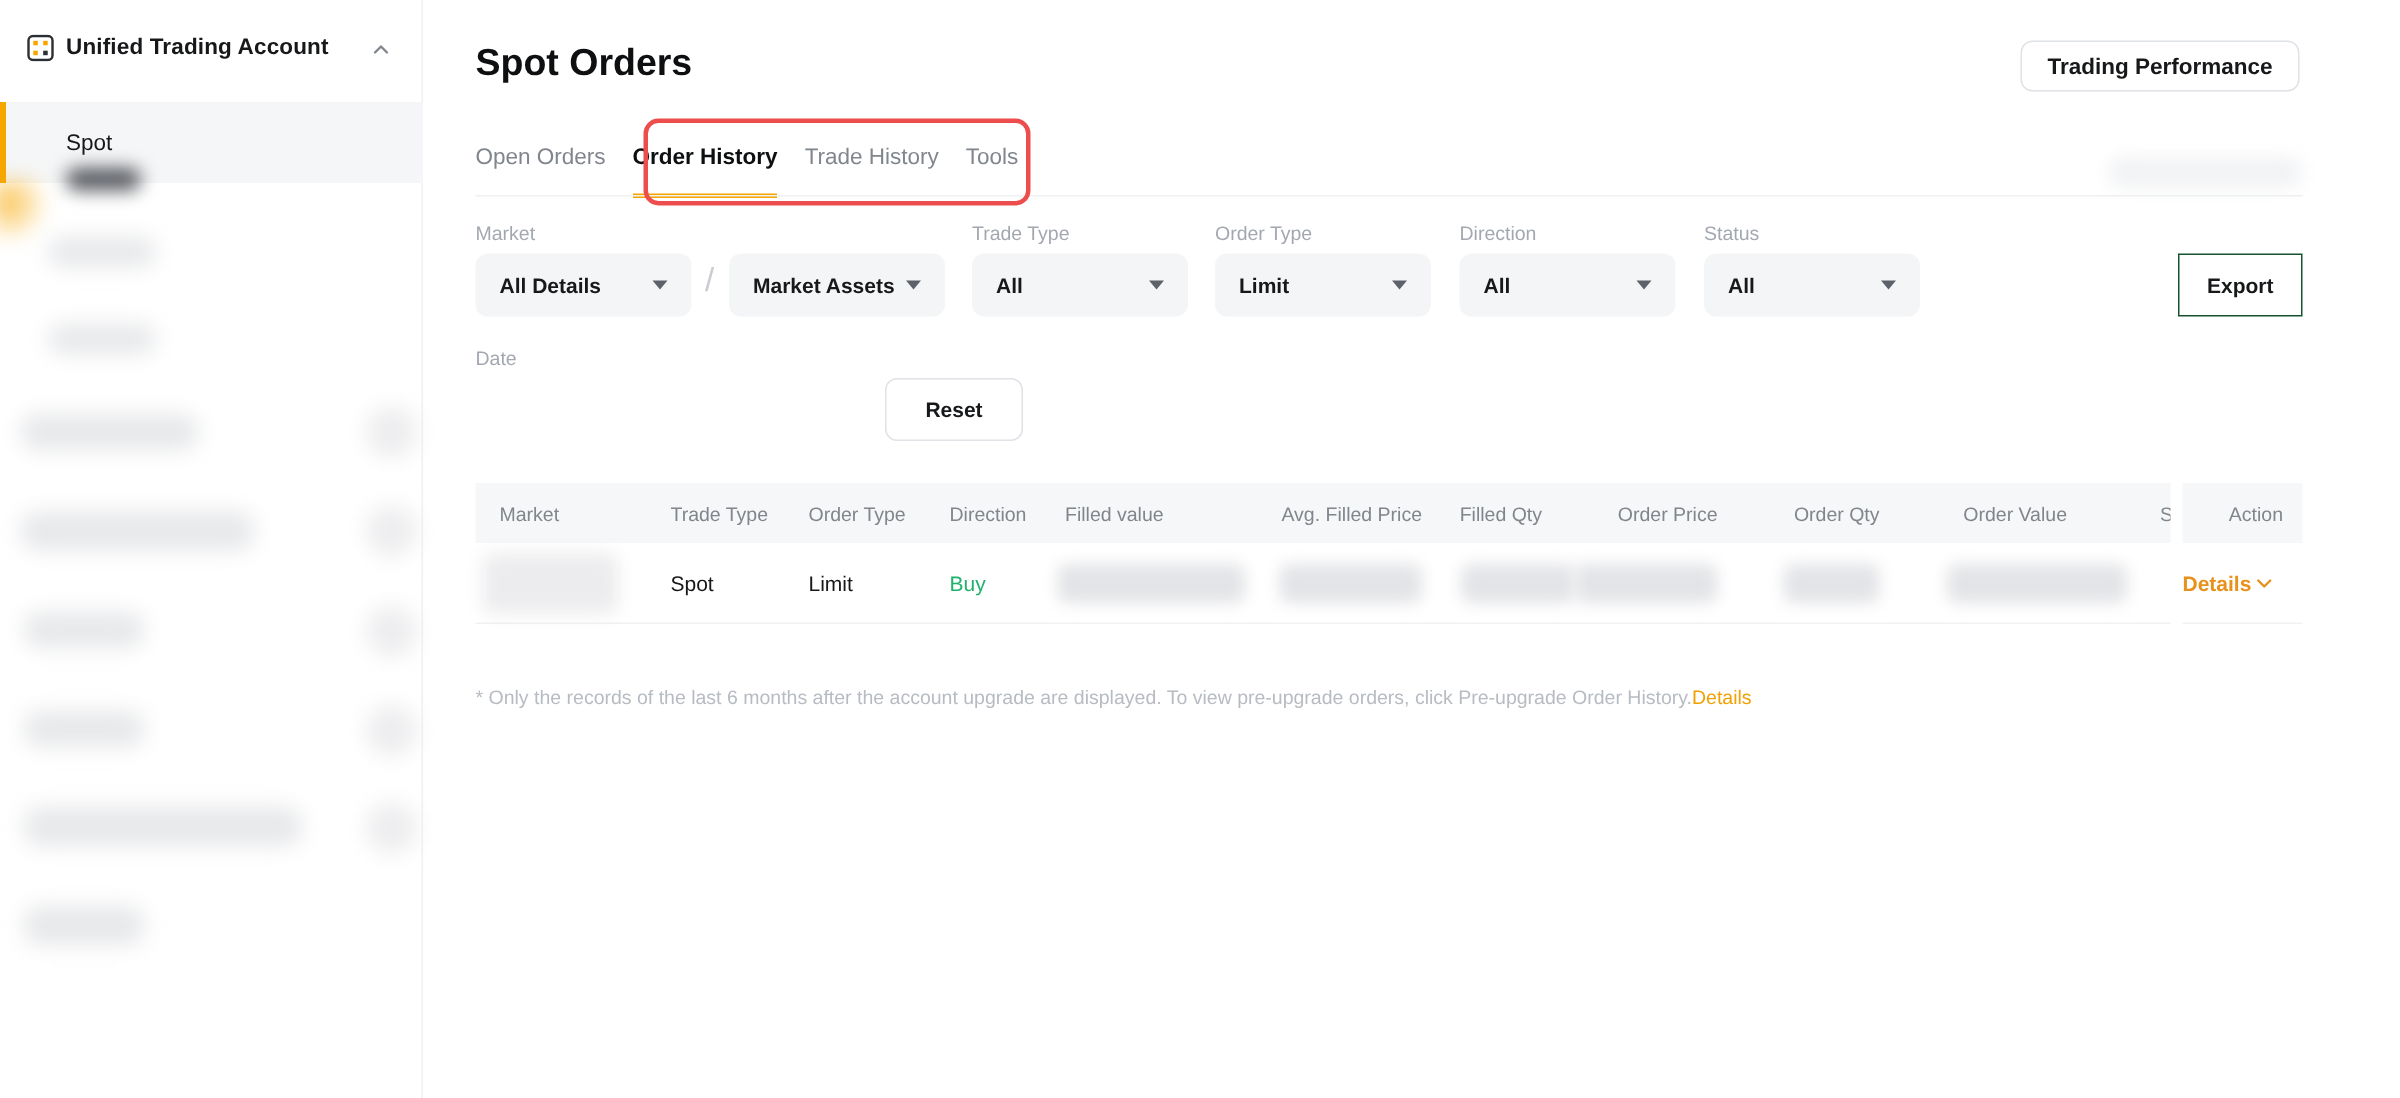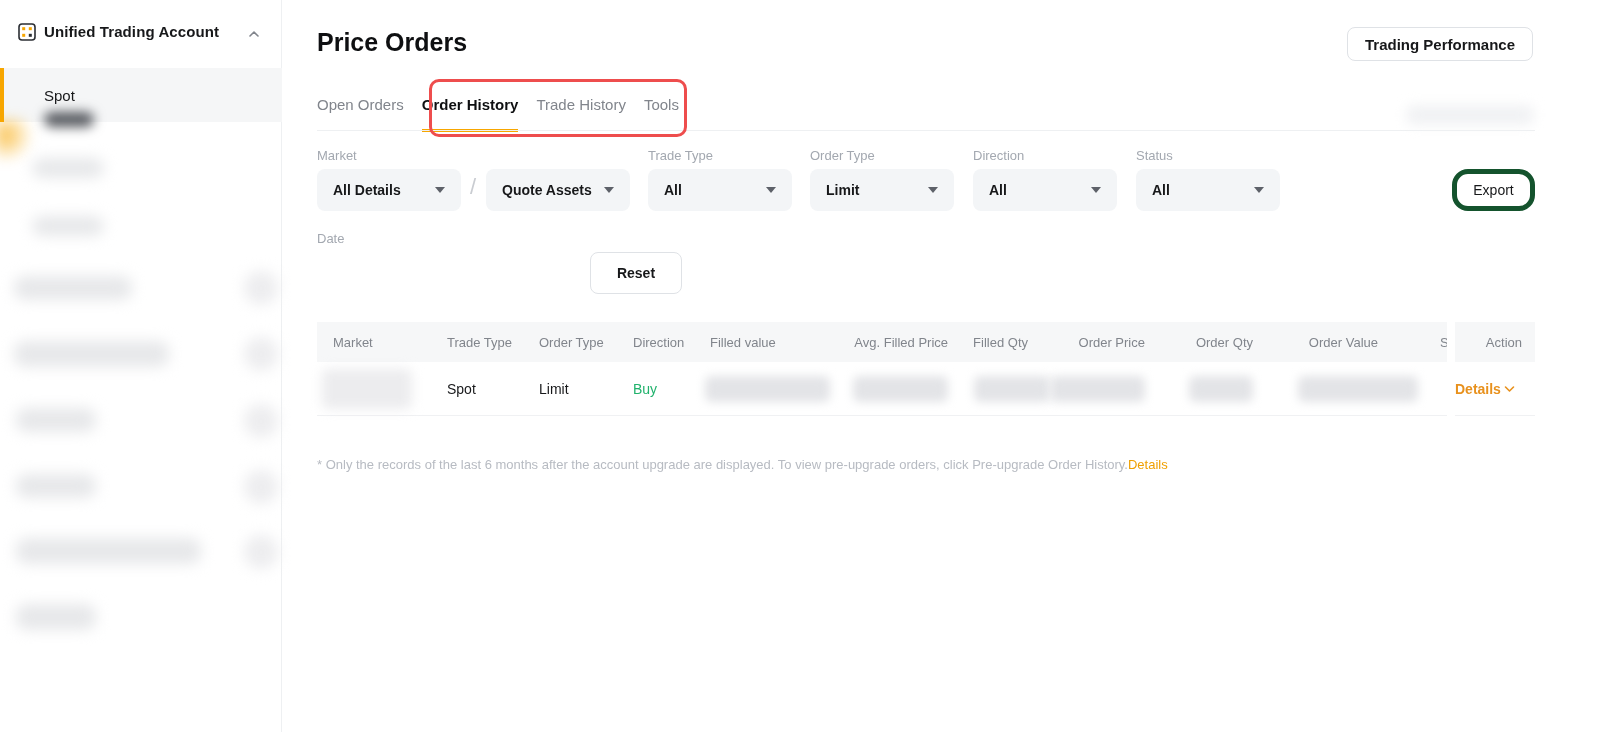--- a/index.html
+++ b/index.html
@@ -32,21 +32,21 @@
   .tabs-divider { position: absolute; left: 317px; top: 130px; width: 1218px; height: 1px; background: #eef0f2; }
   .annotation-box { position: absolute; left: 429px; top: 79px; width: 258px; height: 58px; border: 3px solid #ee4d4d; border-radius: 10px; pointer-events: none; }
   .top-right-blur { position: absolute; left: 1406px; top: 105px; width: 128px; height: 20px; background: #f1f2f4; border-radius: 8px; filter: blur(6px); }
 
   
   .filter-label { position: absolute; font-size: 13px; color: #a3a8b0; top: 148px; }
   .select { position: absolute; top: 169px; width: 144px; height: 42px; background: #f3f5f7; border-radius: 8px; display: flex; align-items: center; padding: 0 16px; cursor: pointer; }
   .select-value { font-size: 14px; font-weight: 600; color: #17181a; }
   .select-caret { position: absolute; right: 16px; top: 18px; width: 0; height: 0; border-left: 5px solid transparent; border-right: 5px solid transparent; border-top: 6px solid #5d6169; }
   .market-slash { position: absolute; left: 470px; top: 174px; font-size: 22px; color: #c9ccd1; font-weight: 300; }
-  .export-button { position: absolute; left: 1452px; top: 169px; width: 83px; height: 42px; background: #fff; border: 5px solid #14532d; border-radius: 16px; font-size: 14px; font-weight: 400; color: #17181a; display: flex; align-items: center; justify-content: center; cursor: pointer; }
+  .export-button { position: absolute; left: 1452px; top: 169px; width: 83px; height: 42px; background: #fff; border: 1px solid #14532d; border-radius: 0; font-size: 14px; font-weight: 700; color: #17181a; display: flex; align-items: center; justify-content: center; cursor: pointer; }
 
   
   .date-label { position: absolute; left: 317px; top: 231px; font-size: 13px; color: #a3a8b0; }
   .date-range { position: absolute; left: 317px; top: 252px; width: 248px; height: 42px; background: #f3f5f7; border-radius: 8px; display: flex; align-items: center; padding: 0 14px 0 16px; cursor: pointer; }
   .date-value { font-size: 14px; font-weight: 600; color: #17181a; }
   .date-arrow { margin: 0 9px; display: flex; align-items: center; }
   .date-cal { margin-left: auto; display: flex; align-items: center; }
   .reset-button { position: absolute; left: 590px; top: 252px; width: 92px; height: 42px; background: #fff; border: 1px solid #dfe2e6; border-radius: 8px; font-size: 14px; font-weight: 700; color: #17181a; display: flex; align-items: center; justify-content: center; cursor: pointer; }
 
   
@@ -105,21 +105,21 @@
     <div class="blur-circle" style="left:244px; top:337px;"></div>
     <div class="blur-pill" style="left:16px; top:408px; width:80px; height:24px;"></div>
     <div class="blur-circle" style="left:244px; top:404px;"></div>
     <div class="blur-pill" style="left:16px; top:474px; width:80px; height:24px;"></div>
     <div class="blur-circle" style="left:244px; top:470px;"></div>
     <div class="blur-pill" style="left:16px; top:538px; width:185px; height:26px;"></div>
     <div class="blur-circle" style="left:244px; top:535px;"></div>
     <div class="blur-pill" style="left:16px; top:604px; width:80px; height:26px;"></div>
   </div>
 
-  <h1 class="page-title">Price Orders</h1>
+  <h1 class="page-title">Spot Orders</h1>
   <button class="tp-button">Trading Performance</button>
 
   <div class="tabs">
     <div class="tab">Open Orders</div>
     <div class="tab active">Order History</div>
     <div class="tab">Trade History</div>
     <div class="tab">Tools</div>
   </div>
   <div class="tabs-divider"></div>
   <div class="top-right-blur"></div>
@@ -130,21 +130,21 @@
   <span class="filter-label" style="left:810px;">Order Type</span>
   <span class="filter-label" style="left:973px;">Direction</span>
   <span class="filter-label" style="left:1136px;">Status</span>
 
   <div class="select" style="left:317px;">
     <span class="select-value">All Details</span>
     <span class="select-caret"></span>
   </div>
   <span class="market-slash">/</span>
   <div class="select" style="left:486px;">
-    <span class="select-value">Quote Assets</span>
+    <span class="select-value">Market Assets</span>
     <span class="select-caret"></span>
   </div>
   <div class="select" style="left:648px;">
     <span class="select-value">All</span>
     <span class="select-caret"></span>
   </div>
   <div class="select" style="left:810px;">
     <span class="select-value">Limit</span>
     <span class="select-caret"></span>
   </div>

